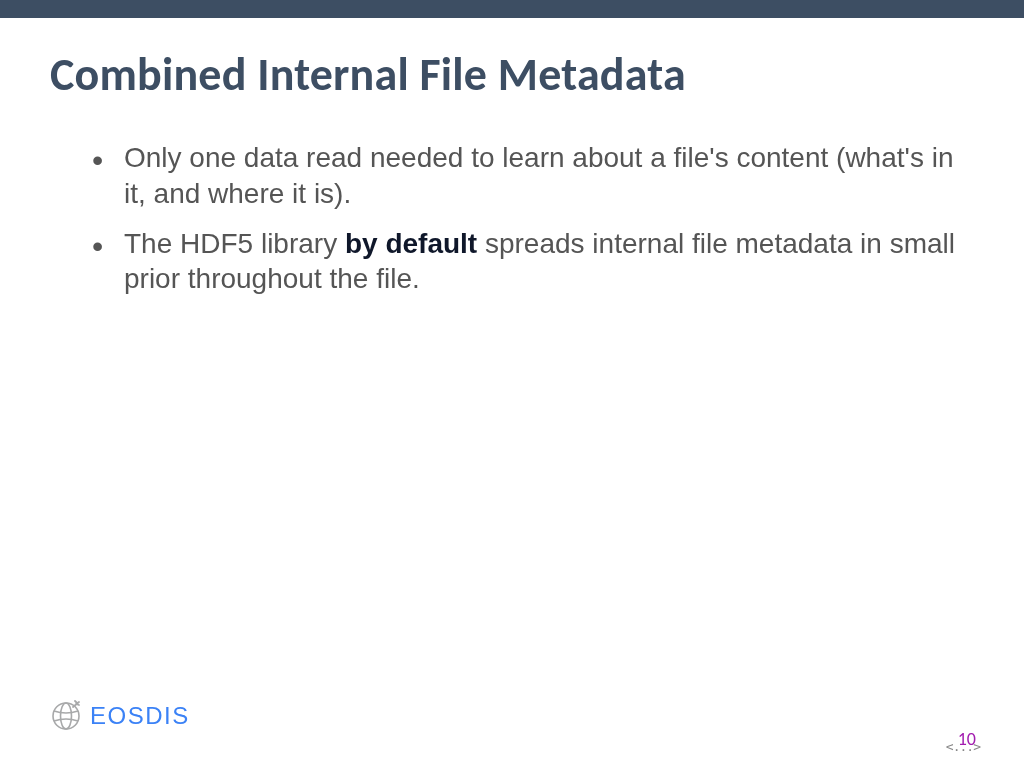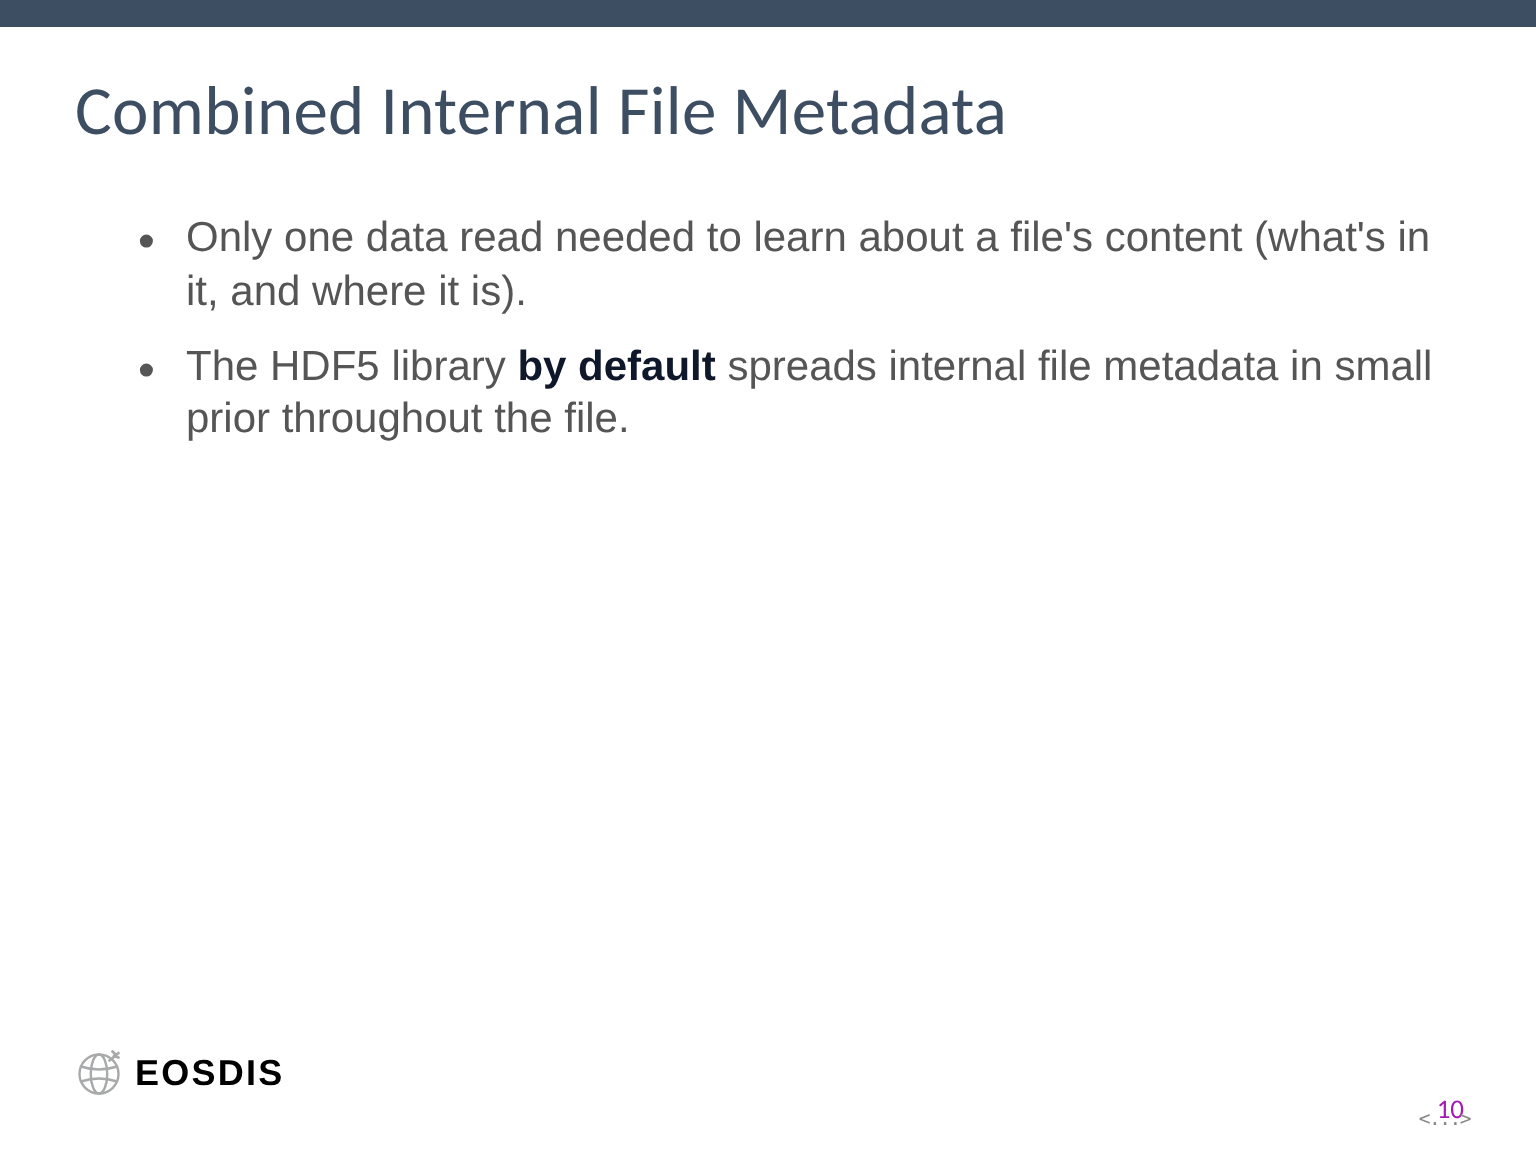--- a/index.html
+++ b/index.html
@@ -19,21 +19,21 @@
       width: 100%;
       height: 18px;
       background: #3d4e63;
     }
     .content {
       padding: 28px 50px 0 50px;
     }
     .slide-title {
       color: #3d4e63;
       font-size: 46px;
-      font-weight: 400;
+      font-weight: 700;
       margin-bottom: 38px;
       letter-spacing: 0.2px;
     }
     .bullet-list {
       list-style: none;
       padding-left: 42px;
     }
     .bullet-item {
       color: #555555;
       font-size: 28px;
@@ -63,23 +63,23 @@
       display: flex;
       align-items: center;
       gap: 8px;
     }
     .logo-globe {
       width: 32px;
       height: 32px;
       color: #a8a9aa;
     }
     .logo-text {
-      color: #000000;
+      color: #3b82f6;
       font-size: 24px;
-      font-weight: 700;
+      font-weight: 400;
       letter-spacing: 1.5px;
       font-family: Arial, sans-serif;
     }
     .page-number {
       position: absolute;
       right: 48px;
       bottom: 18px;
       color: #a21caf;
       font-size: 18px;
       font-family: Calibri, Arial, sans-serif;

